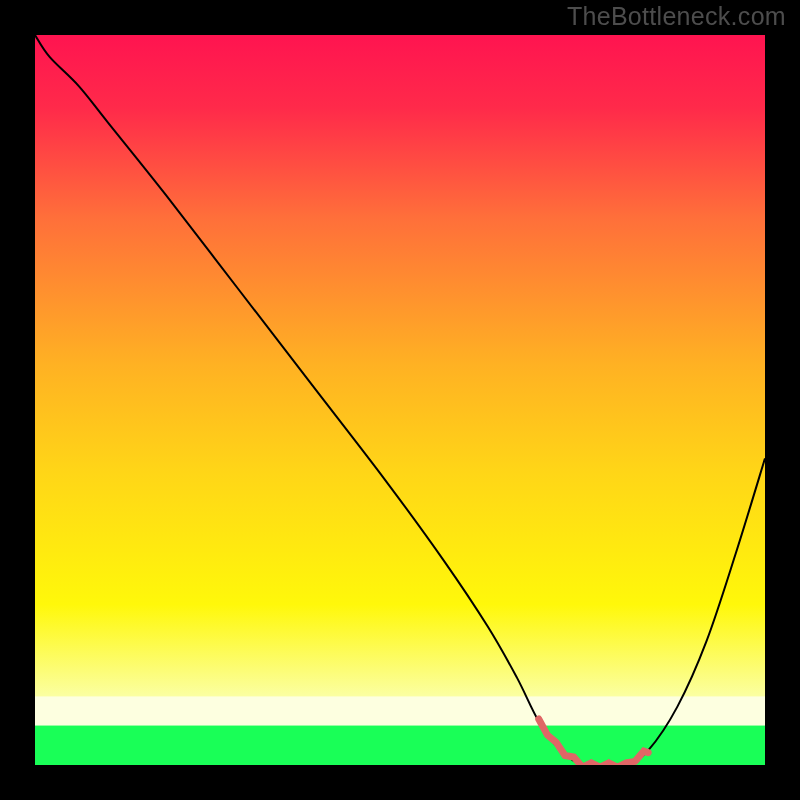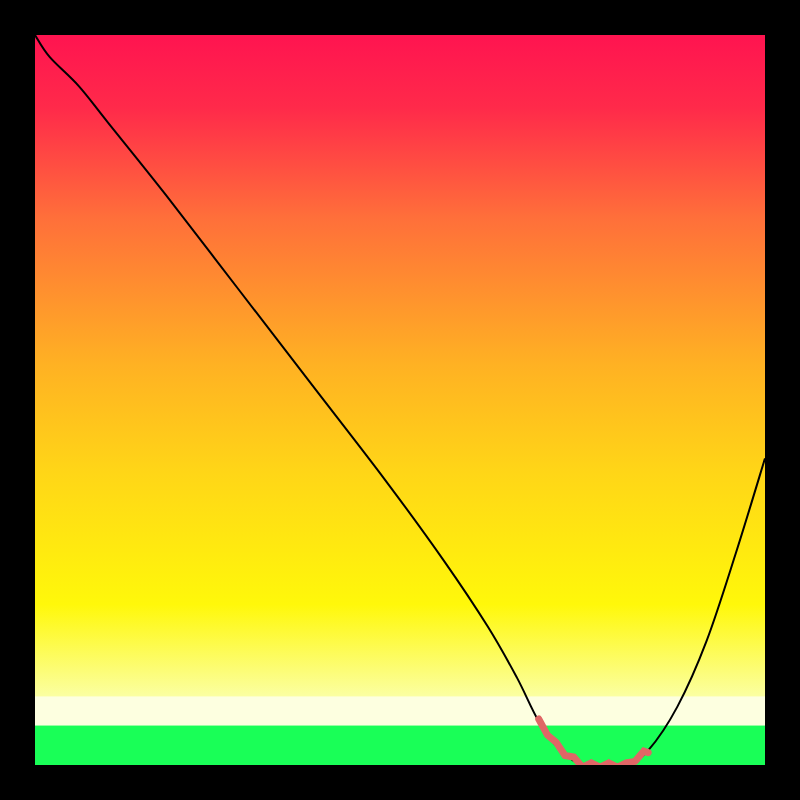--- a/index.html
+++ b/index.html
@@ -38,20 +38,21 @@
   }
   svg {
     display: block;
   }
 </style>
 </head>
 <body>
 
 <div class="frame">
 
+  <div class="watermark">TheBottleneck.com</div>
 
   <div class="plot-area">
     <svg id="plot-svg" viewBox="0 0 730 730" width="730" height="730">
       <defs>
         <linearGradient id="bg-grad" x1="0" y1="0" x2="0" y2="1">
             <stop offset="0%" stop-color="#ff1450"></stop>
             <stop offset="10%" stop-color="#ff2a4a"></stop>
             <stop offset="25%" stop-color="#ff6f3a"></stop>
             <stop offset="45%" stop-color="#ffb123"></stop>
             <stop offset="60%" stop-color="#ffd617"></stop>

